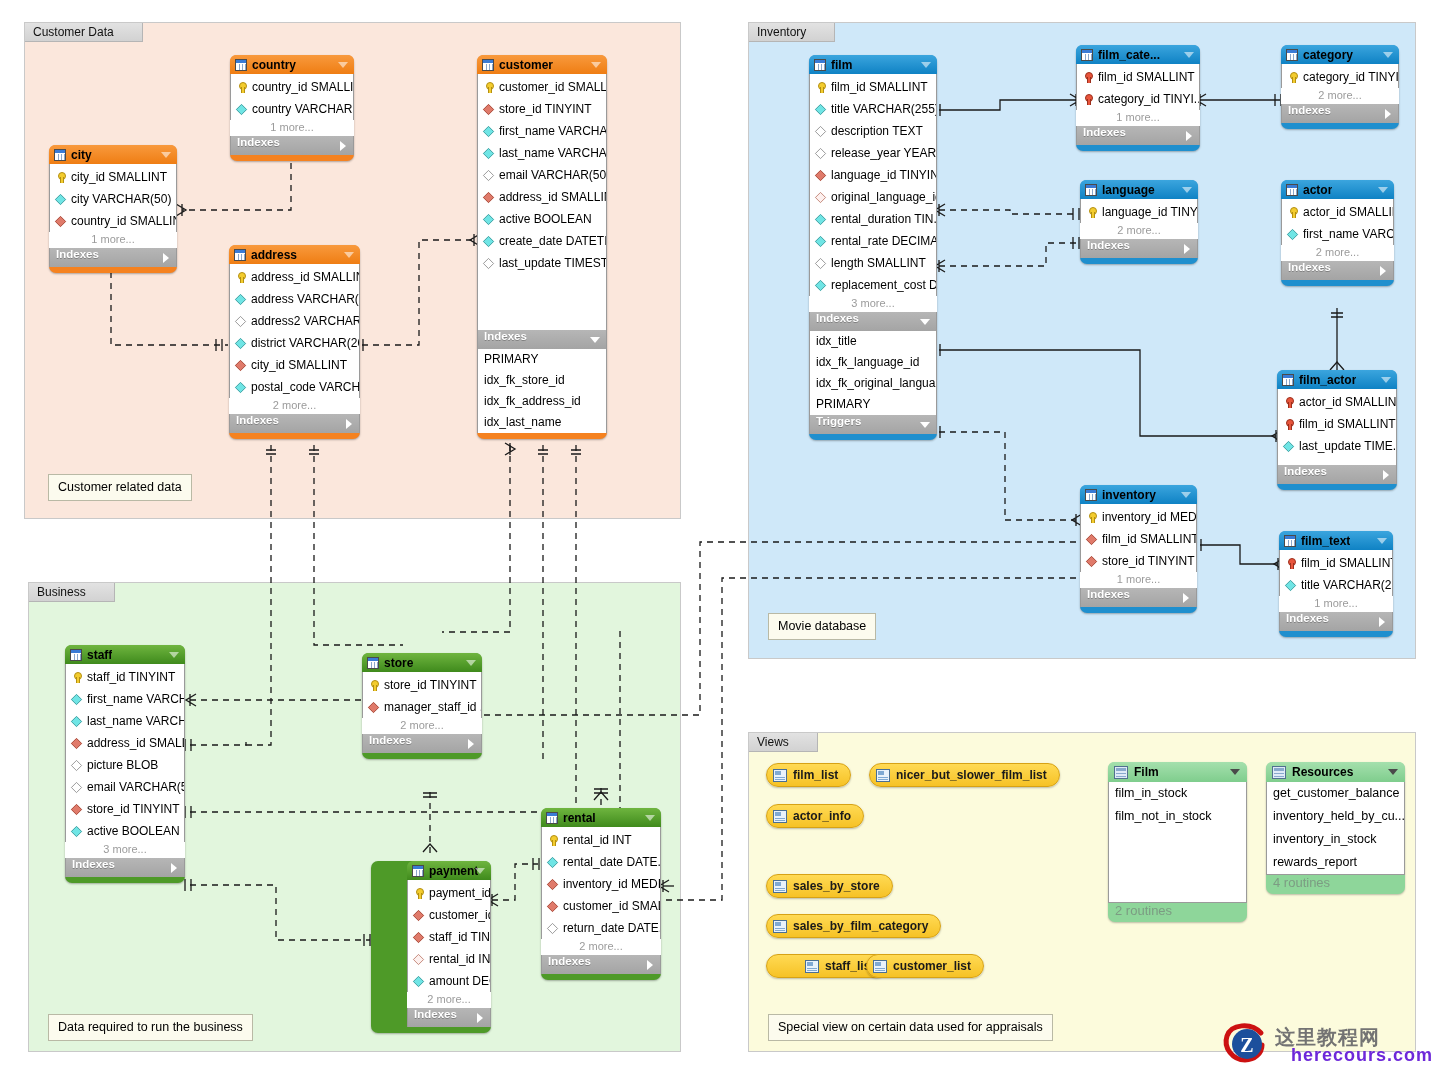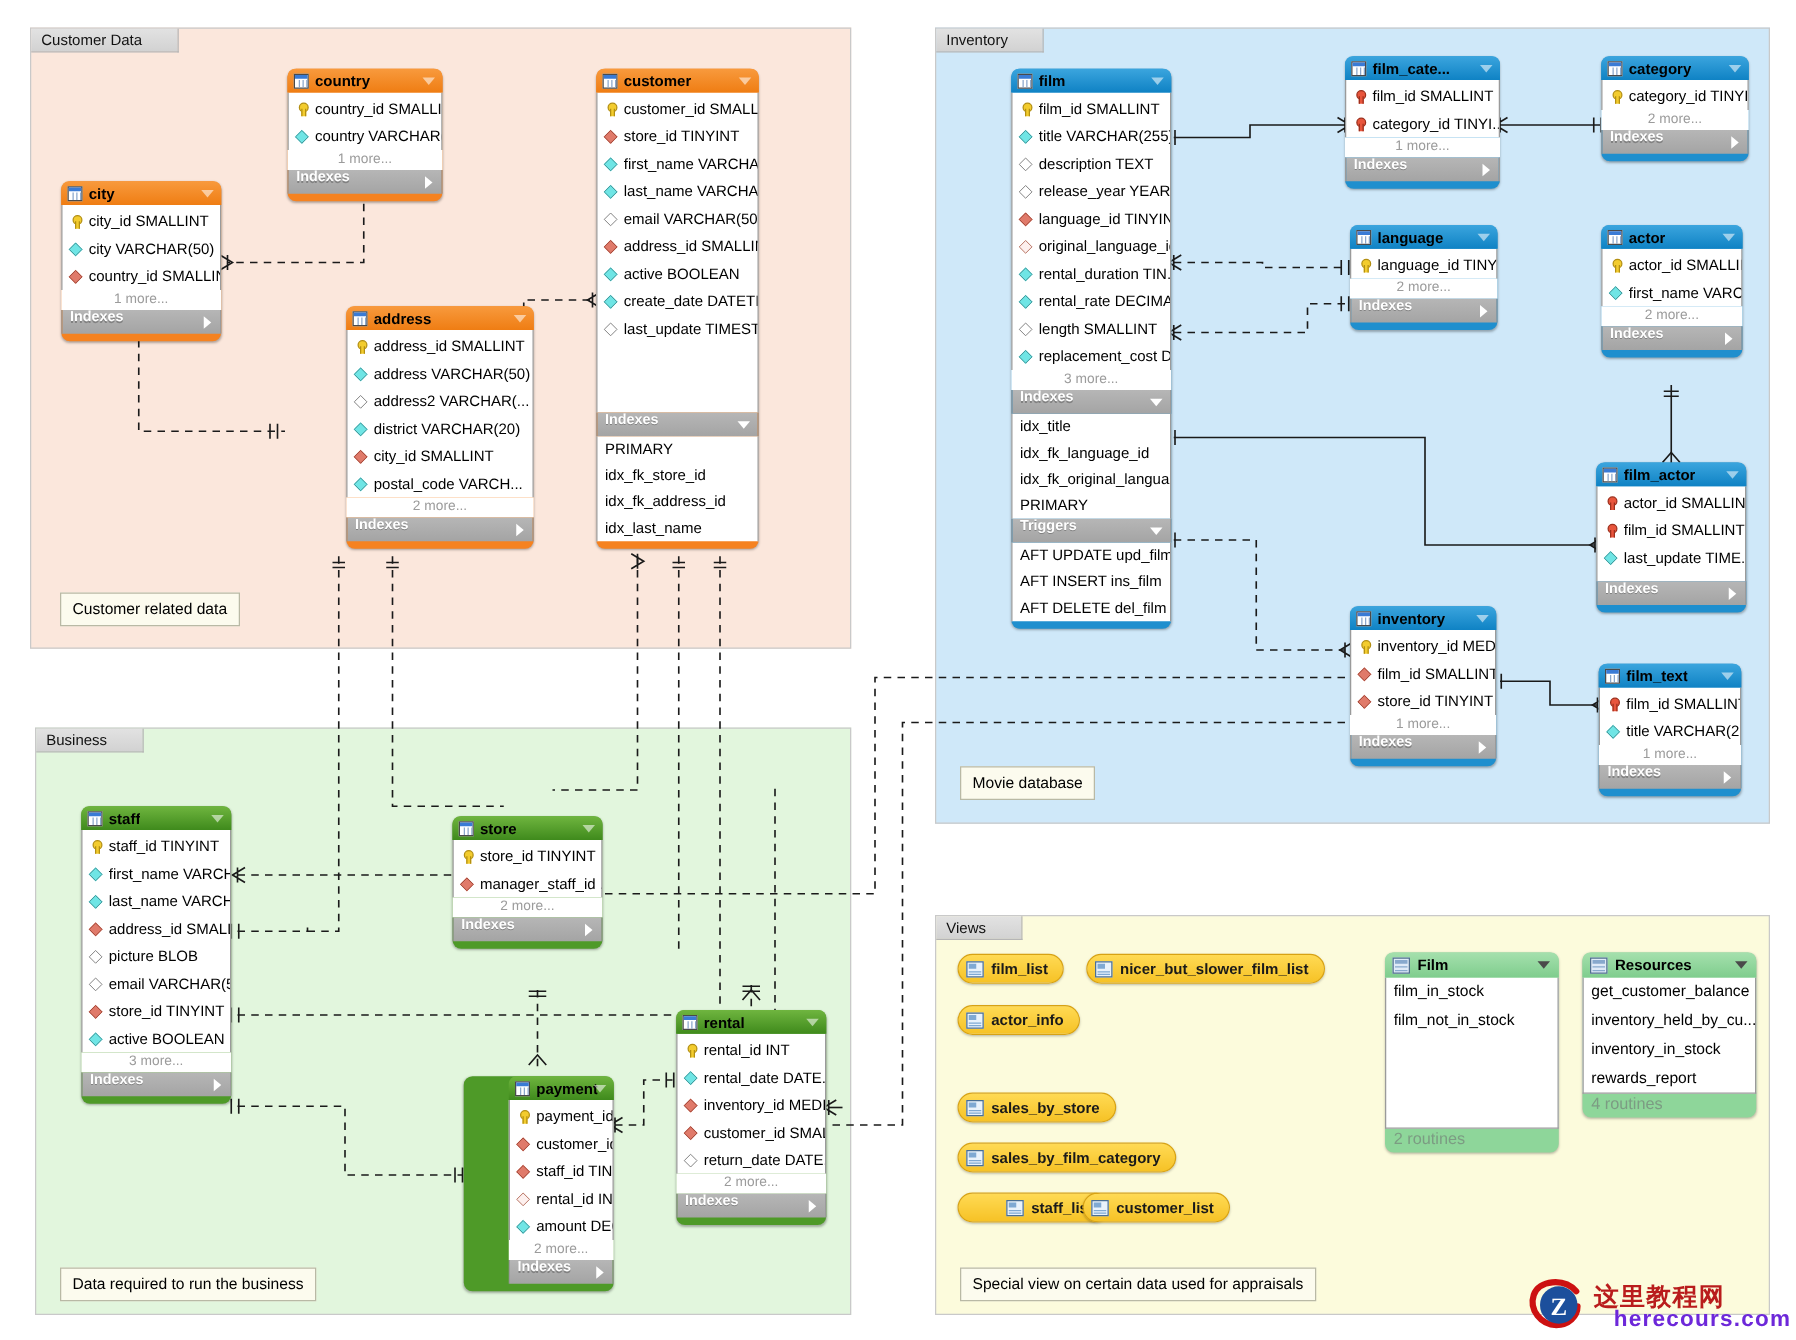--- a/index.html
+++ b/index.html
@@ -314,21 +314,21 @@
   #watermark {
     position: absolute;
     right: 4px; bottom: 4px;
     display: flex; align-items: center;
   }
   #watermark .wmlogo {
     width: 52px; height: 48px; position: relative; flex: 0 0 auto;
   }
   #watermark .wmtext { margin-left: 2px; }
   #watermark .wmcn {
-    font-size: 20px; font-weight: bold; color: #b91c1c;
+    font-size: 20px; font-weight: bold; color: #737373;
     letter-spacing: 1px; line-height: 22px;
     font-family: "DejaVu Sans", sans-serif;
   }
   #watermark .wmen {
     font-size: 18px; font-weight: bold; color: #6d28d9;
     letter-spacing: 1px; line-height: 15px; margin-left: 16px;
   }
 </style>
 </head>
 <body>
@@ -487,21 +487,21 @@
           <span>country_id SMALLINT</span>
         </div>
     </div>
     <div class="more">1 more...</div>
     <div class="sect">
         <span>Indexes</span>
         <span class="arrowR"></span>
       </div>
   </div>
 
-  <div class="tbl theme-orange" style="left:229px; top:245px; width:150px;margin-left:48px;">
+  <div class="tbl theme-orange" style="left:229px; top:245px; width:131px;">
     <div class="hdr">
       <span class="tblicon"></span>
       <span class="tname">address</span>
       <span class="caret"></span>
     </div>
     <div class="cols">
       <div class="col">
           <span class="g key"></span>
           <span>address_id SMALLINT</span>
         </div>
@@ -648,25 +648,20 @@
     <div class="list">
       <div class="li">idx_title</div>
       <div class="li">idx_fk_language_id</div>
       <div class="li">idx_fk_original_langua...</div>
       <div class="li">PRIMARY</div>
     </div>
     <div class="sect">
         <span>Triggers</span>
         <span class="arrowD"></span>
       </div>
-    <div class="list">
-      <div class="li">AFT UPDATE upd_film</div>
-      <div class="li">AFT INSERT ins_film</div>
-      <div class="li">AFT DELETE del_film</div>
-    </div>
   </div>
 
   <div class="tbl theme-blue" style="left:1076px; top:45px; width:124px;">
     <div class="hdr">
       <span class="tblicon"></span>
       <span class="tname">film_cate...</span>
       <span class="caret"></span>
     </div>
     <div class="cols">
       <div class="col">

